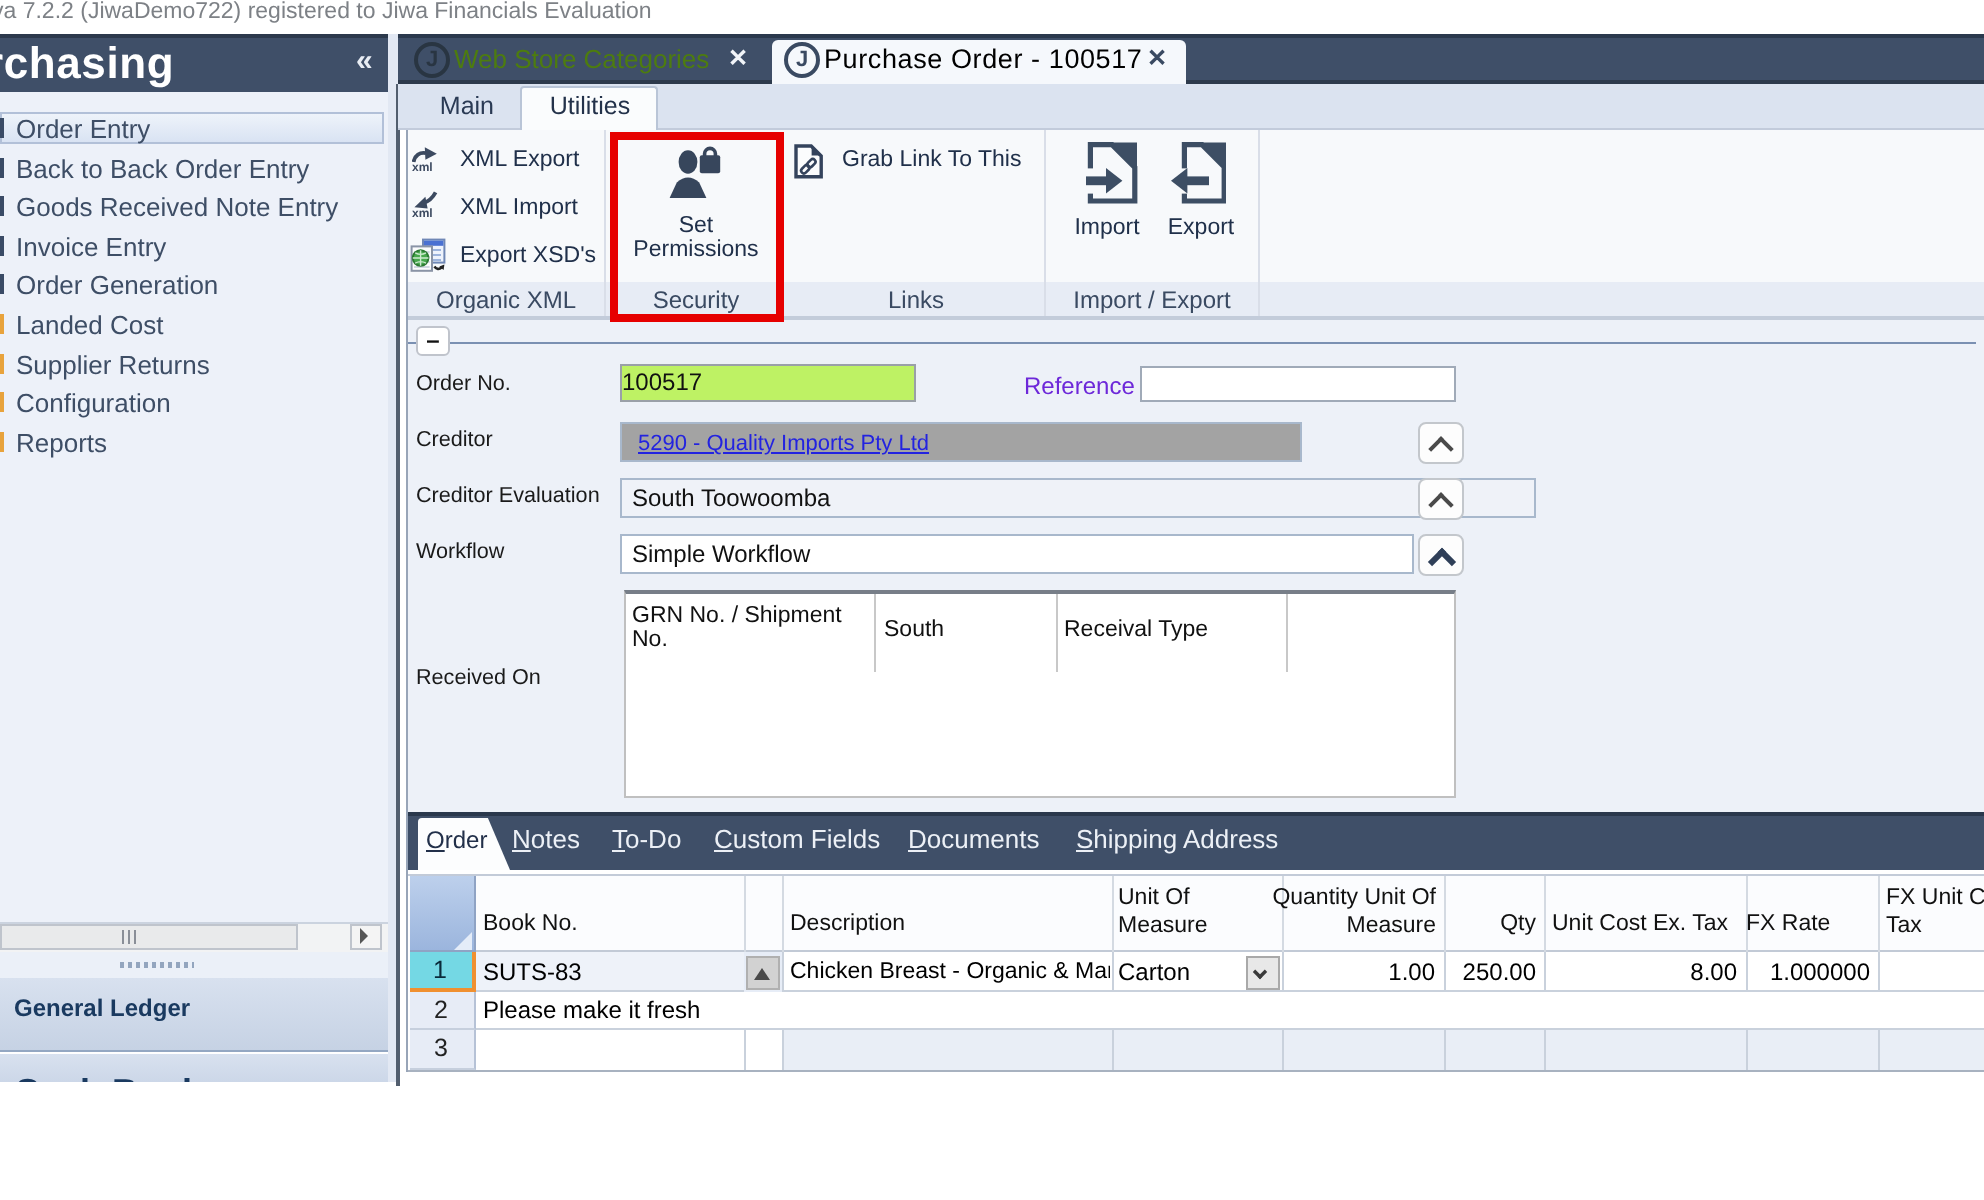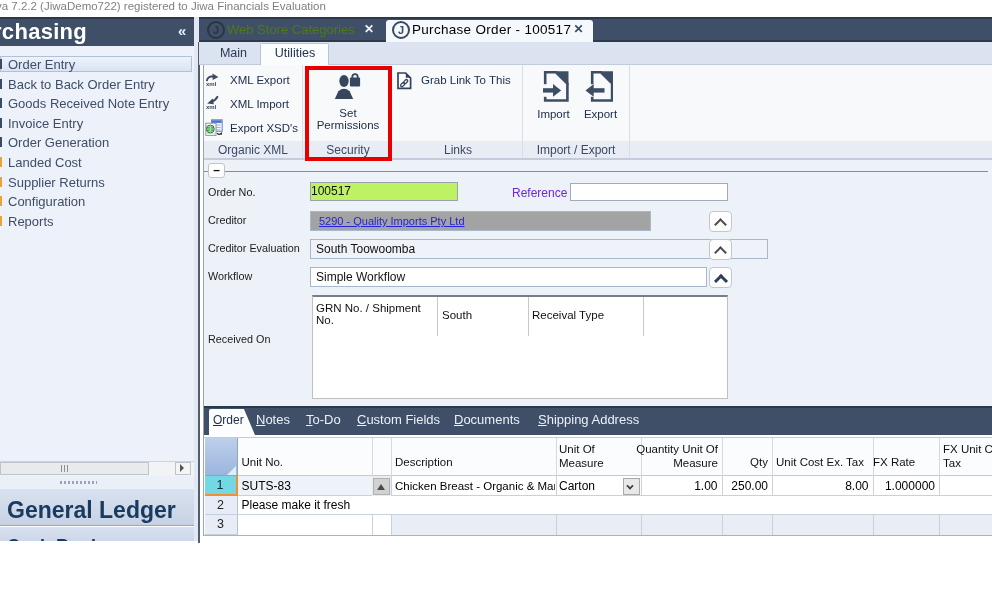--- a/index.html
+++ b/index.html
@@ -54,21 +54,21 @@
 <div class="abs" style="left:0; top:461px; width:194px; height:15px; background:#f2f3f4; border-top:1px solid #cbd3df;"></div>
 <div class="abs" style="left:0; top:462px; width:149px; height:13px; background:#e9eaeb; border:1px solid #bfc4cc;"></div>
 <div class="abs" style="left:61px; top:465px; width:9px; height:7px; background:repeating-linear-gradient(90deg,#8a8f98 0 1px,transparent 1px 3px);"></div>
 <div class="abs" style="left:175px; top:462px; width:16px; height:13px; background:#f4f4f4; border:1px solid #bfc4cc;"></div>
 <div class="abs" style="left:180px; top:464px; width:0; height:0; border-left:4px solid #555; border-top:4px solid transparent; border-bottom:4px solid transparent;"></div>
 
 <div class="abs" style="left:0; top:476px; width:194px; height:13px; background:#ebf0f8;"></div>
 <div class="abs" style="left:60px; top:481px; width:37px; height:3px; background:repeating-linear-gradient(90deg,#93a5be 0 2px,transparent 2px 4px);"></div>
 
 <div class="abs" style="left:0; top:489px; width:194px; height:37px; background:linear-gradient(#d8e1ef,#c6d2e4); border-bottom:1px solid #93a7c2;"></div>
-<div class="abs" style="left:7px; top:497px; font-size:23px; font-weight:bold; color:#1a3a60;text-align:center;">General Ledger</div>
+<div class="abs" style="left:7px; top:497px; font-size:12px; font-weight:bold; color:#1a3a60;text-align:center;">General Ledger</div>
 <div class="abs" style="left:0; top:527px; width:194px; height:14px; background:linear-gradient(#d8e1ef,#ccd7e8); overflow:hidden;">
   <div class="abs" style="left:7px; top:9px; font-size:18px; font-weight:bold; color:#1a3a60;">Cash Book</div>
 </div>
 
 <div class="abs" style="left:199px; top:17px; width:793px; height:25px; background:#3f4f68; border-top:2px solid #2b394d; border-bottom:2px solid #2d3a4c;"></div>
 
 <div class="abs" style="left:207px; top:21px; width:18px; height:18px; border:2px solid #293542; border-radius:50%; color:#293542; font-size:11px; font-weight:bold; text-align:center; line-height:14px;">J</div>
 <div class="abs" style="left:227px; top:22px; font-size:13px; color:#4d7c0f;">Web Store Categories</div>
 <div class="abs" style="left:364px; top:22px; font-size:12px; font-weight:bold; color:#f2f5f9;">✕</div>
 
@@ -221,21 +221,21 @@
 <div class="abs ghv" style="left:722px;"></div>
 <div class="abs ghv" style="left:772px;"></div>
 <div class="abs ghv" style="left:873px;"></div>
 <div class="abs ghv" style="left:939px;"></div>
 <style>
 .ghv { top:437.5px; width:1px; height:38.5px; background:#d4dae2; }
 .ghead { position:absolute; font-size:11.5px; color:#111; line-height:13.5px; }
 .gval { position:absolute; font-size:12px; color:#000; line-height:19px; white-space:nowrap; }
 </style>
 
-<div class="ghead" style="left:241.5px; top:456px;">Unit No.</div>
+<div class="ghead" style="left:241.5px; top:456px;">Book No.</div>
 <div class="ghead" style="left:395px; top:456px;">Description</div>
 <div class="ghead" style="left:559px; top:443px;">Unit Of<br>Measure</div>
 <div class="ghead" style="left:620px; top:443px; width:98px; text-align:right; white-space:nowrap;">Quantity Unit Of<br>Measure</div>
 <div class="ghead" style="left:722px; top:456px; width:46px; text-align:right;">Qty</div>
 <div class="ghead" style="left:776px; top:456px;text-align:right;">Unit Cost Ex. Tax</div>
 <div class="ghead" style="left:873px; top:456px; width:62px; ">FX Rate</div>
 <div class="ghead" style="left:943px; top:443px; width:60px; overflow:hidden; white-space:nowrap;">FX Unit Cos<br>Tax</div>
 
 <div class="abs" style="left:204.5px; top:476px; width:33px; height:19.7px; background:#74d8e4; border-right:2px solid #f09030; border-bottom:2px solid #f09030; font-size:12.5px; color:#0a2a3a; text-align:center; line-height:18px;">1</div>
 <div class="abs" style="left:204.5px; top:495.7px; width:33px; height:19.7px; background:#e7ecf6; border-right:1px solid #b6c2d6; border-bottom:1px solid #c6cfdd; font-size:12.5px; color:#222; text-align:center; line-height:18px;">2</div>

